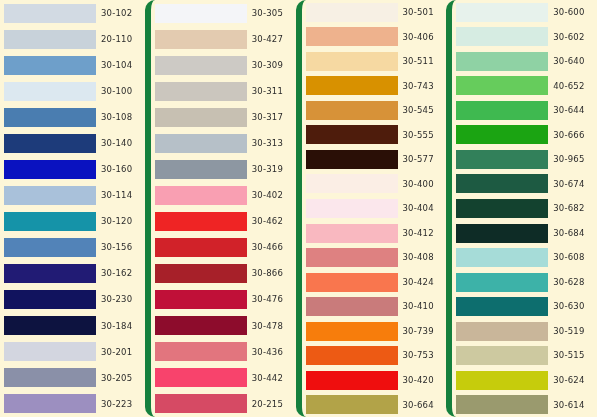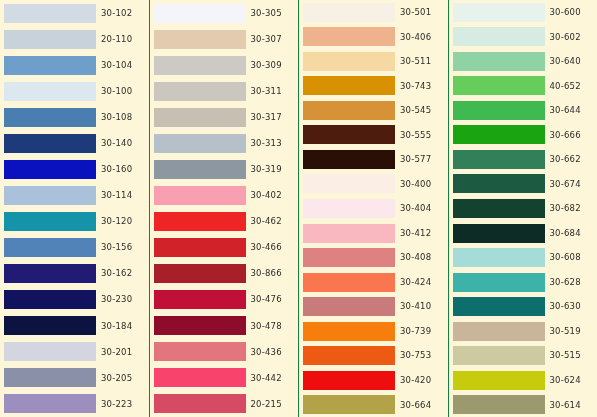--- a/index.html
+++ b/index.html
@@ -20,23 +20,24 @@
     display: flex;
     flex-direction: row;
     box-sizing: border-box;
   }
   .column {
     flex: 1 1 0;
     display: flex;
     flex-direction: column;
     box-sizing: border-box;
     position: relative;
+    border-radius: 10px;
   }
   .column + .column {
-    border-left: 1px solid #15803d;
+    border-left: 6px solid #15803d;
   }
   .row {
     flex: 1 1 0;
     display: flex;
     flex-direction: row;
     align-items: center;
     box-sizing: border-box;
     padding: 0 0 0 4px;
     min-height: 0;
   }
@@ -126,21 +127,21 @@
         <div class="code">30-223</div>
       </div>
     </div>
     <div class="column">
       <div class="row">
         <div class="swatch" title="#f4f5f8" style="background-color: rgb(244, 245, 248);"></div>
         <div class="code">30-305</div>
       </div>
       <div class="row">
         <div class="swatch" title="#e3cbb0" style="background-color: rgb(227, 203, 176);"></div>
-        <div class="code">30-307</div>
+        <div class="code">30-427</div>
       </div>
       <div class="row">
         <div class="swatch" title="#cdcac5" style="background-color: rgb(205, 202, 197);"></div>
         <div class="code">30-309</div>
       </div>
       <div class="row">
         <div class="swatch" title="#cbc6be" style="background-color: rgb(203, 198, 190);"></div>
         <div class="code">30-311</div>
       </div>
       <div class="row">
@@ -282,21 +283,21 @@
       <div class="row">
         <div class="swatch" title="#3fb950" style="background-color: rgb(63, 185, 80);"></div>
         <div class="code">30-644</div>
       </div>
       <div class="row">
         <div class="swatch" title="#1ba412" style="background-color: rgb(27, 164, 18);"></div>
         <div class="code">30-666</div>
       </div>
       <div class="row">
         <div class="swatch" title="#32805a" style="background-color: rgb(50, 128, 90);"></div>
-        <div class="code">30-662</div>
+        <div class="code">30-965</div>
       </div>
       <div class="row">
         <div class="swatch" title="#1d5a42" style="background-color: rgb(29, 90, 66);"></div>
         <div class="code">30-674</div>
       </div>
       <div class="row">
         <div class="swatch" title="#13422f" style="background-color: rgb(19, 66, 47);"></div>
         <div class="code">30-682</div>
       </div>
       <div class="row">

